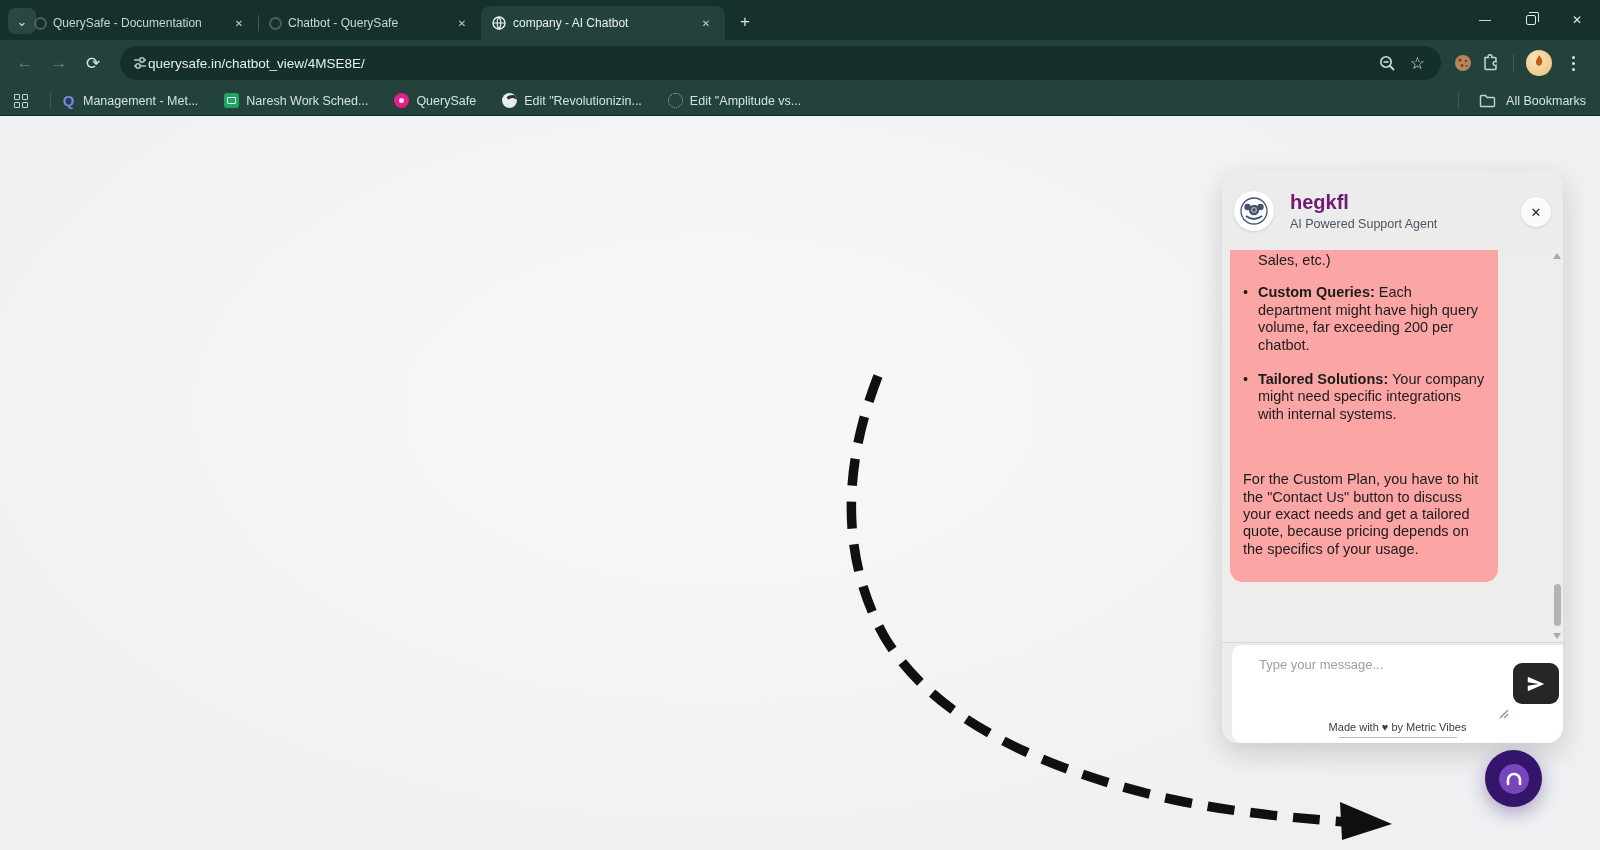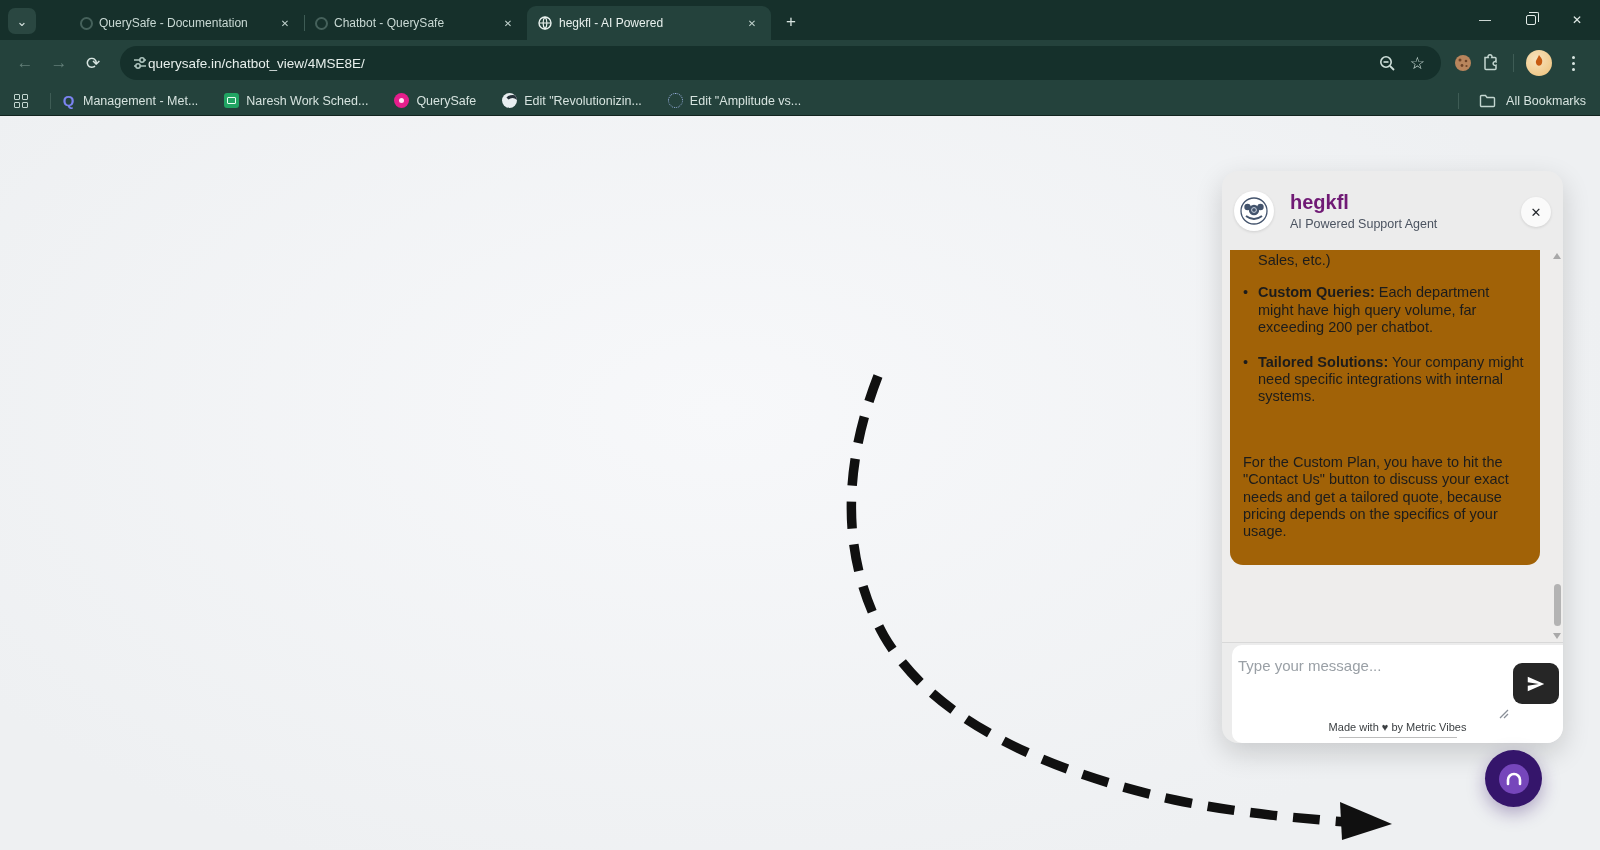--- a/index.html
+++ b/index.html
@@ -5,21 +5,21 @@
   * { margin:0; padding:0; box-sizing:border-box; }
   html,body { width:1600px; height:850px; overflow:hidden; }
   body { font-family:"Liberation Sans", sans-serif; background:#f1f2f4; }
   .screen { position:relative; width:1600px; height:850px; }
 
   
   .tabstrip { position:relative; height:40px; background:#16302b; display:flex; align-items:flex-end; }
   .tab-search-btn { position:absolute; left:8px; top:8px; width:28px; height:26px; border-radius:7px;
     background:#2a4741; color:#d7e4e0; display:flex; align-items:center; justify-content:center;
     font-size:13px; cursor:pointer; }
-  .tabs { display:flex; align-items:flex-end; height:40px; padding-left:46px;margin-left:24px; }
+  .tabs { display:flex; align-items:flex-end; height:40px; padding-left:24px; }
   .tab { position:relative; height:34px; display:flex; align-items:center; padding:0 10px;
     font-size:12px; color:#c9d9d4; }
   .tab.inactive { width:234px; }
   .tab.inactive.t2 { width:222px;justify-content:flex-end; }
   .tab.active { width:244px; background:#24423c; border-radius:9px 9px 0 0; color:#e9f1ee; height:34px; }
   .tab-title { flex:1; white-space:nowrap; overflow:hidden; margin:0 6px; }
   .tab-close { width:18px; height:18px; border-radius:50%; display:flex; align-items:center;
     justify-content:center; font-size:10px; color:#c2d3ce; }
   .tab-sep { width:1px; height:16px; background:#3e5c55; margin-bottom:9px; }
   .fav-ring { width:13px; height:13px; border:2px solid #6e8b84; border-radius:50%; opacity:.55; flex:none; }
@@ -87,42 +87,42 @@
     box-shadow:0 1px 3px rgba(0,0,0,.12); display:flex; align-items:center; justify-content:center; }
   .chat-head-text { margin-left:16px; }
   .chat-title { font-size:20px; font-weight:bold; color:#701a75; }
   .chat-subtitle { font-size:12.5px; color:#4b5360; margin-top:3px; }
   .chat-close { position:absolute; right:12px; top:26px; width:30px; height:30px; border-radius:50%;
     background:#fafafa; box-shadow:0 1px 3px rgba(0,0,0,.12); display:flex; align-items:center;
     justify-content:center; font-size:13px; color:#23262b; cursor:pointer; }
 
   .chat-messages { position:relative; height:393px; background:#eeedec; border-bottom:1px solid #d8d8d8;
     overflow:hidden; }
-  .bubble { position:absolute; left:8px; top:0; width:310px; background:#a16207;
+  .bubble { position:absolute; left:8px; top:0; width:268px; background:#fca5a5;
     border-radius:0 0 13px 13px; padding:0 13px 24px 13px; color:#1c1c1c; font-size:14.5px;
     line-height:1.2; }
   .frag { padding-left:15px; padding-top:2px; }
   .bubble ul { list-style:none; margin-top:15px; }
   .bubble li { position:relative; padding-left:15px; margin-bottom:17px; }
   .bubble li::before { content:"•"; position:absolute; left:0; top:0; }
   .bubble p.tail { margin-top:48px; }
 
   .msg-scrollbar { position:absolute; right:1px; top:2px; width:10px; height:388px; }
   .sb-up { position:absolute; top:1px; left:1px; width:0; height:0; border-left:4px solid transparent;
     border-right:4px solid transparent; border-bottom:6px solid #a9a9a9; }
   .sb-down { position:absolute; bottom:1px; left:1px; width:0; height:0; border-left:4px solid transparent;
     border-right:4px solid transparent; border-top:6px solid #a9a9a9; }
   .sb-thumb { position:absolute; right:1px; top:332px; width:7px; height:42px; background:#b3b3b3;
     border-radius:4px; }
 
   .chat-input-card { position:absolute; left:10px; top:474px; width:331px; height:98px; background:#ffffff;
     border-radius:10px 0 12px 10px; }
   .chat-textarea { position:absolute; left:0; top:0; width:276px; height:66px; border:none; outline:none;
-    resize:none; background:transparent; font-family:"Liberation Sans", sans-serif; font-size:15px;
-    color:#c2410c; padding:12px 6px; }
+    resize:none; background:transparent; font-family:"Liberation Sans", sans-serif; font-size:13px;
+    color:#c2410c; padding:12px 27px; }
   .chat-textarea::placeholder { color:#9aa0a6; }
   .resize-grip { position:absolute; left:265px; top:60px; width:12px; height:12px; }
   .send-btn { position:absolute; right:4px; top:18px; width:46px; height:41px; background:#262626;
     border:none; border-radius:9px; display:flex; align-items:center; justify-content:center; cursor:pointer; }
   .chat-footer { position:absolute; left:0; right:0; top:76px; text-align:center; font-size:11px; color:#3c4043; }
   .footer-line { position:absolute; left:50%; top:92px; width:118px; height:1px; background:#bdbdbd;
     transform:translateX(-50%); }
 
   .fab { position:absolute; left:1485px; top:634px; width:57px; height:57px; border-radius:50%;
     background:#35156b; box-shadow:0 6px 18px rgba(53,21,107,.35); display:flex; align-items:center;
@@ -151,21 +151,21 @@
         <span class="tab-title">Chatbot - QuerySafe</span>
         <span class="tab-close">✕</span>
       </div>
       <div class="tab active">
         <span style="display:flex;">
           <svg width="16" height="16" viewBox="0 0 16 16">
               <circle cx="8" cy="8" r="6" fill="none" stroke="#e9f1ee" stroke-width="1.4"></circle>
               <path d="M2 8 H14 M8 2 C5.5 4.5 5.5 11.5 8 14 C10.5 11.5 10.5 4.5 8 2" fill="none" stroke="#e9f1ee" stroke-width="1.2"></path>
             </svg>
         </span>
-        <span class="tab-title">hegkfl - AI Powered</span>
+        <span class="tab-title">company - AI Chatbot</span>
         <span class="tab-close">✕</span>
       </div>
       <div class="newtab-btn">+</div>
     </div>
     <div class="win-controls">
       <div class="win-btn">—</div>
       <div class="win-btn">
         <span class="restore-glyph"></span>
       </div>
       <div class="win-btn">✕</div>

